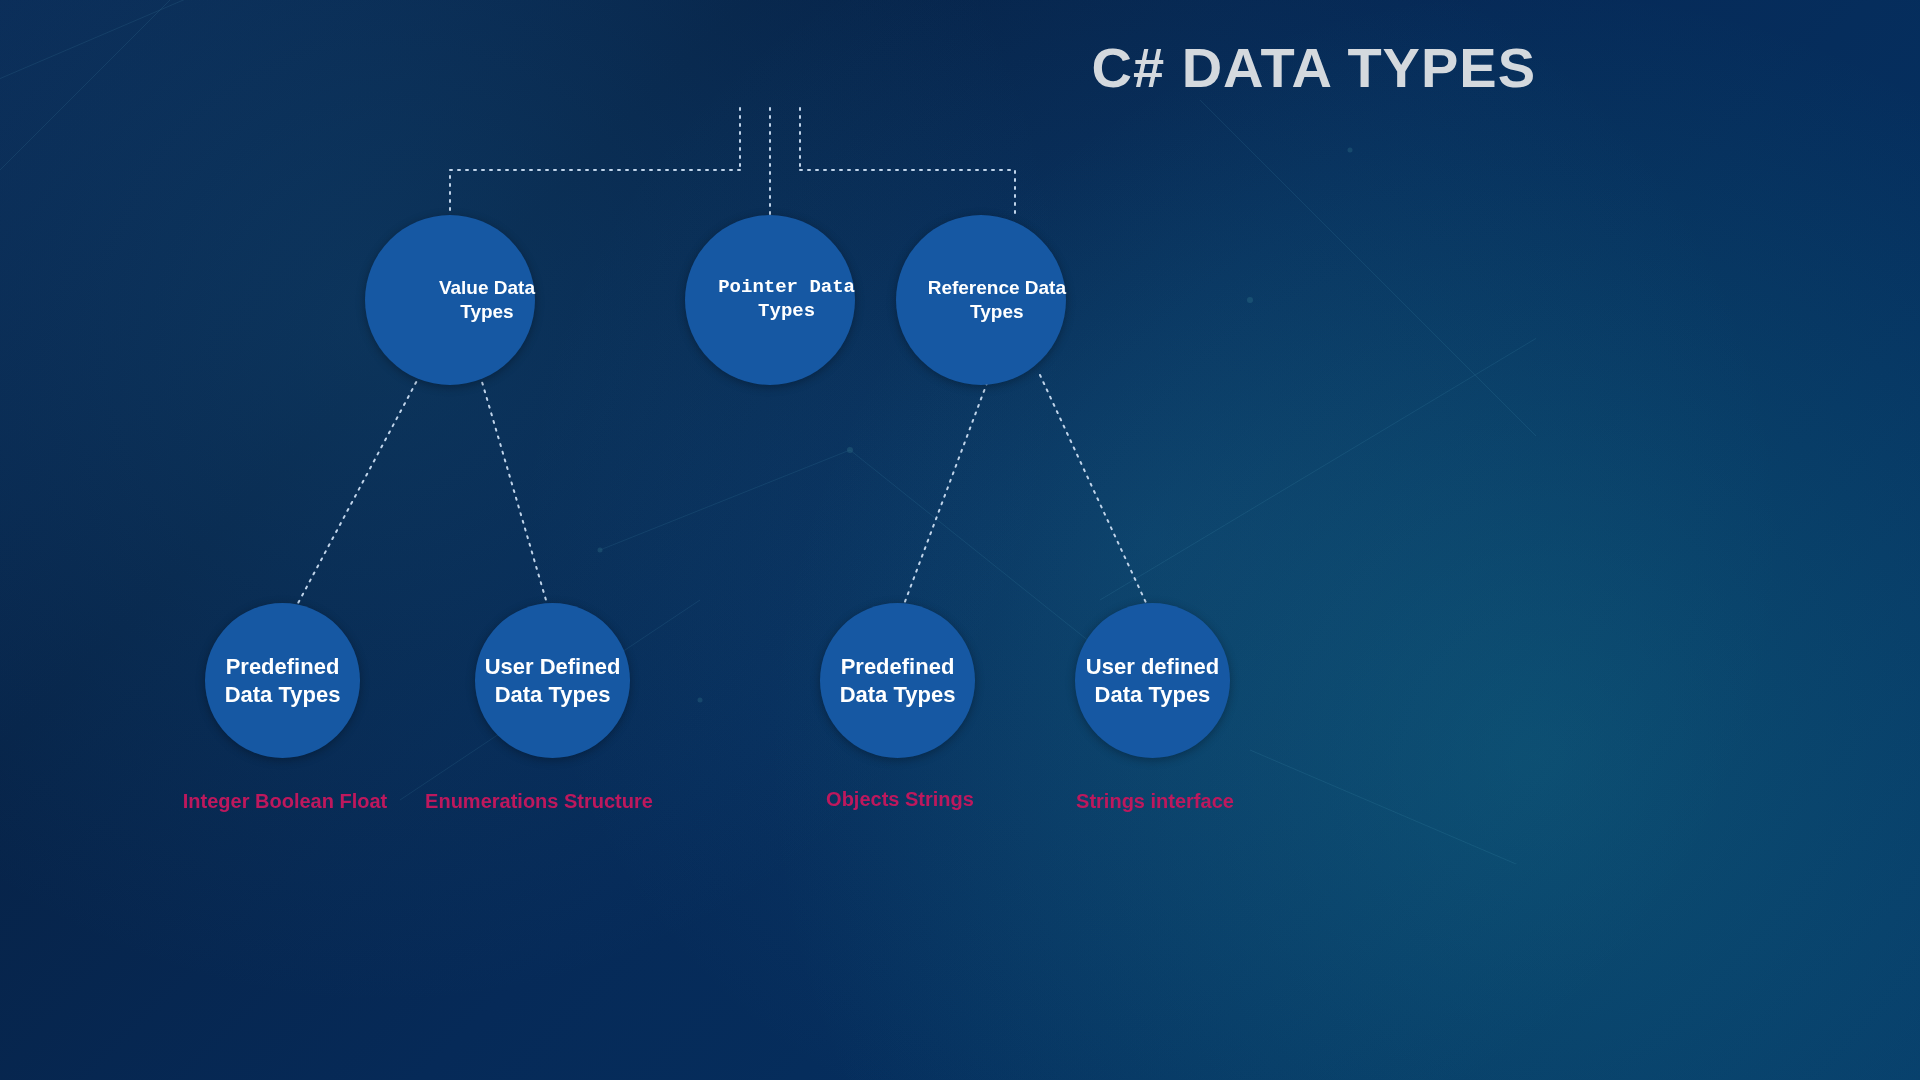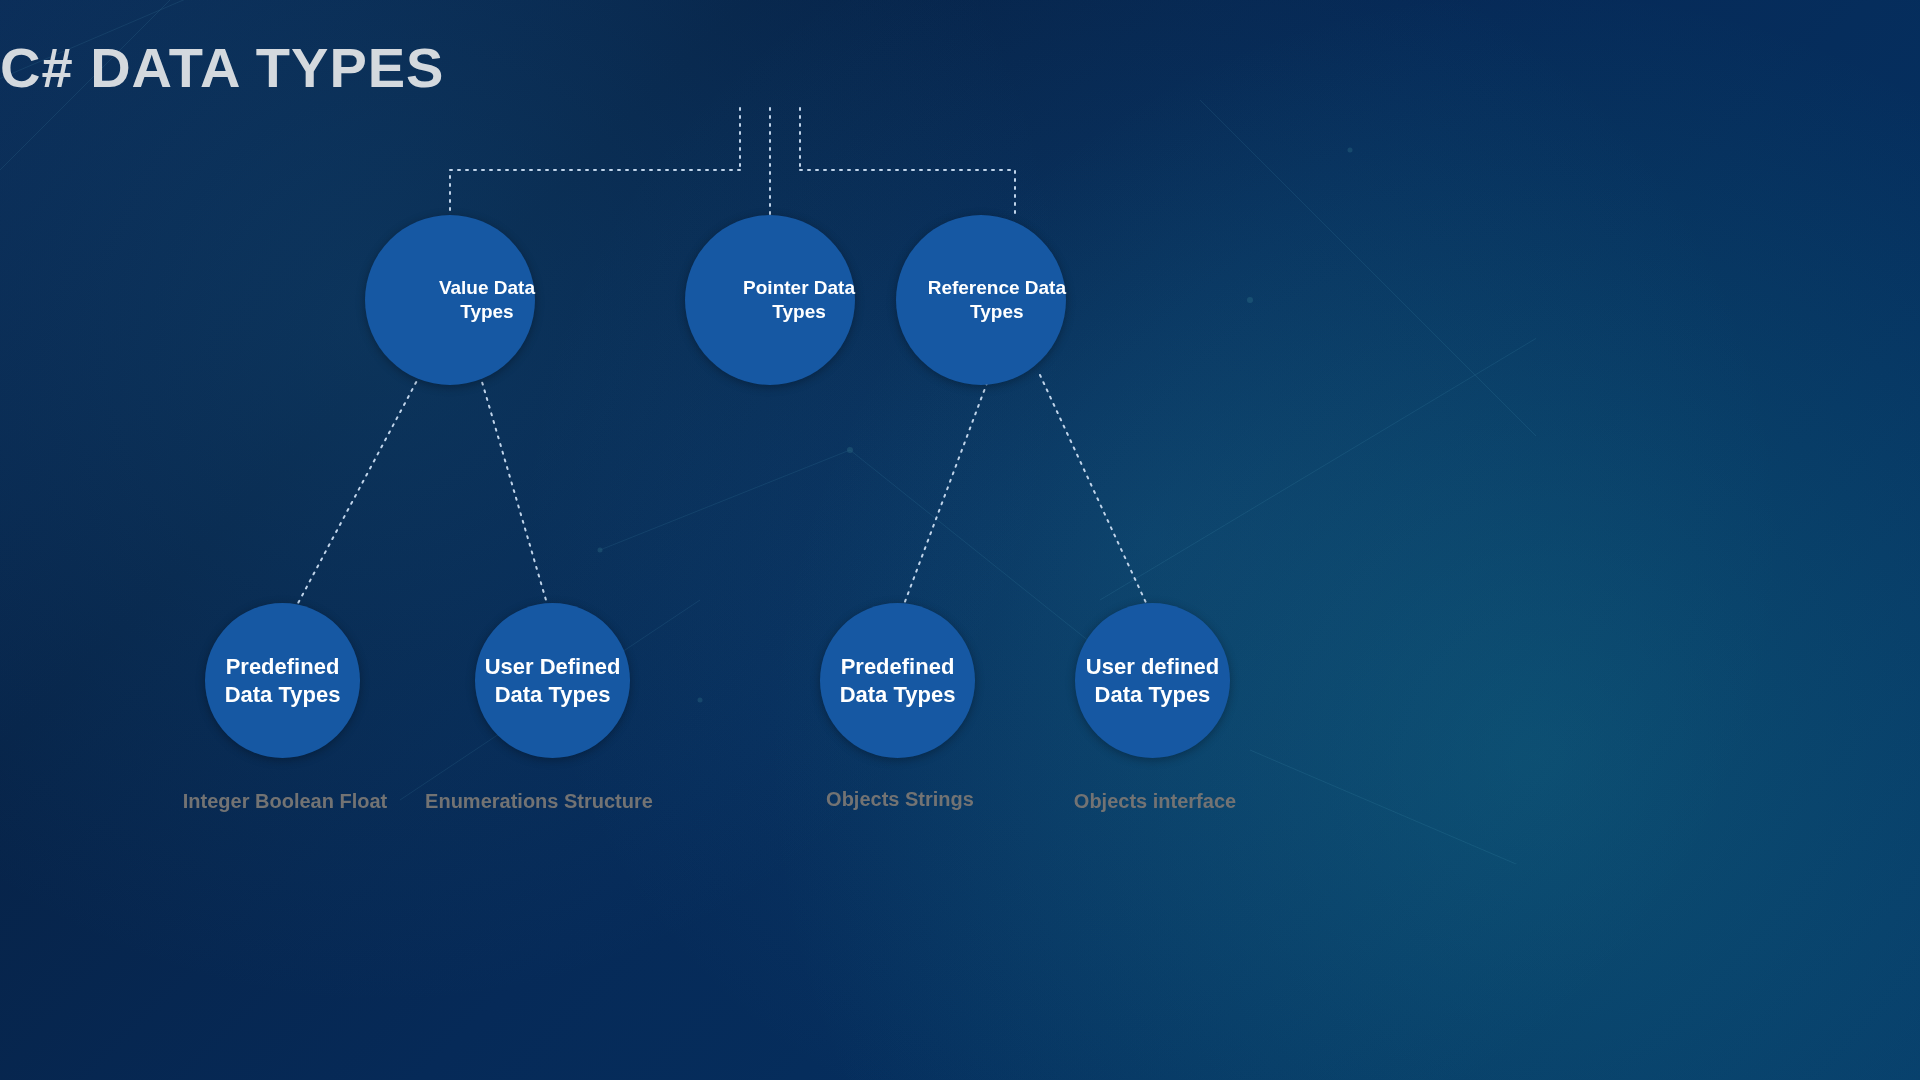--- a/index.html
+++ b/index.html
@@ -24,21 +24,21 @@
     opacity: 0.25;
     pointer-events: none;
   }
   .bg-decoration svg { width: 100%; height: 100%; }
 
   .title {
     position: absolute;
     top: 35px;
     left: 0;
     right: 0;
-    text-align: left;
+    text-align: right;
     color: #d4d9de;
     font-size: 56px;
     font-weight: 700;
     letter-spacing: 1px;
   }
 
   .circle {
     position: absolute;
     border-radius: 50%;
     background: #1658a3;
@@ -56,21 +56,21 @@
     font-size: 19px;
     justify-content: flex-end;
   }
   .circle.small {
     width: 155px; height: 155px;
     font-size: 22px;
   }
 
   .leaf-label {
     position: absolute;
-    color: #737373;
+    color: #be185d;
     font-weight: 700;
     font-size: 20px;
     text-align: center;
   }
 
   svg.connectors {
     position: absolute;
     top: 0; left: 0;
     width: 1536px;
     height: 864px;
@@ -126,21 +126,21 @@
 
   <line class="dotted" x1="990" y1="375" x2="903" y2="607"></line>
   <line class="dotted" x1="1040" y1="375" x2="1148" y2="607"></line>
 </svg>
 
 <div class="title">C# DATA TYPES</div>
 
 <div class="circle big" style="left:365px; top:215px;">
   <span>Value Data<br>Types</span>
 </div>
-<div class="circle big" style="left:685px; top:215px;">
+<div class="circle big" style="left:685px; top:215px;font-family:Liberation Mono, monospace;">
   <span>Pointer Data<br>Types</span>
 </div>
 <div class="circle big" style="left:896px; top:215px;">
   <span>Reference Data<br>Types</span>
 </div>
 
 <div class="circle small" style="left:205px; top:603px;">
   <span>Predefined<br>Data Types</span>
 </div>
 <div class="circle small" style="left:475px; top:603px;">
@@ -150,13 +150,13 @@
 <div class="circle small" style="left:820px; top:603px;">
   <span>Predefined<br>Data Types</span>
 </div>
 <div class="circle small" style="left:1075px; top:603px;">
   <span>User defined<br>Data Types</span>
 </div>
 
 <div class="leaf-label" style="left:165px; top:790px; width:240px;">Integer Boolean Float</div>
 <div class="leaf-label" style="left:414px; top:790px; width:250px;">Enumerations Structure</div>
 <div class="leaf-label" style="left:800px; top:788px; width:200px;">Objects Strings</div>
-<div class="leaf-label" style="left:1050px; top:790px; width:210px;">Objects interface</div>
+<div class="leaf-label" style="left:1050px; top:790px; width:210px;">Strings interface</div>
 
 </body></html>

